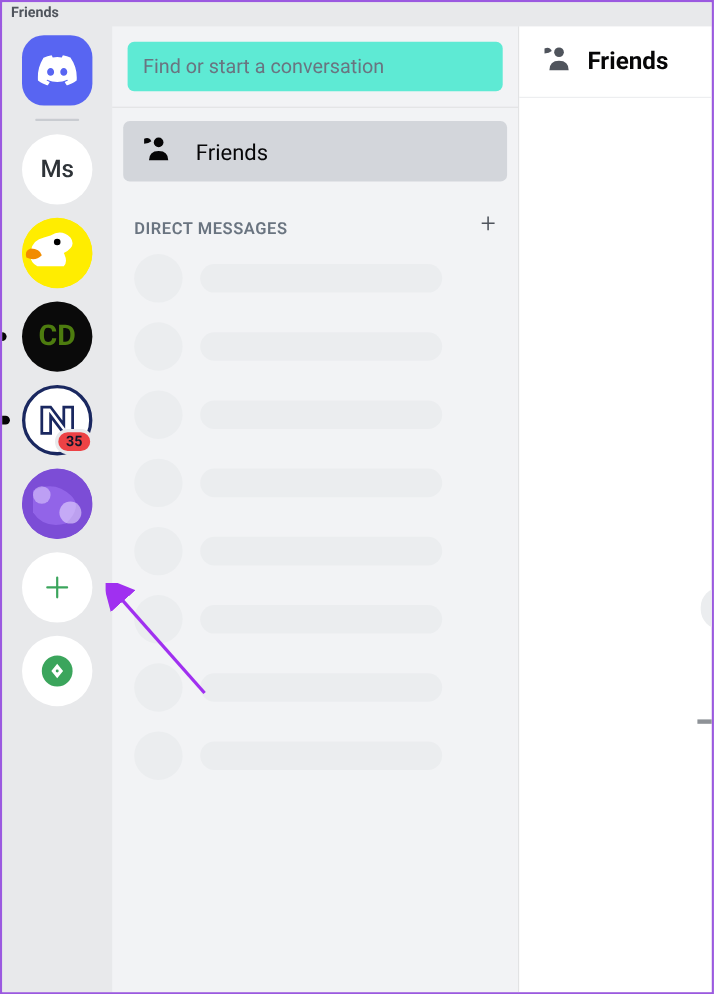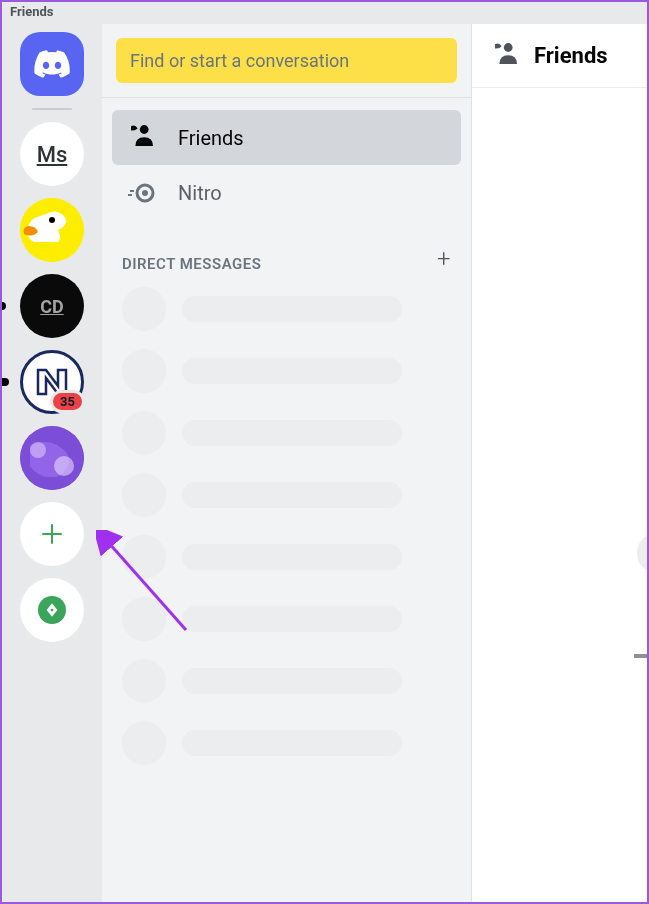--- a/index.html
+++ b/index.html
@@ -40,21 +40,20 @@
       width: 64px;
       height: 64px;
       border-radius: 50%;
       display: flex;
       align-items: center;
       justify-content: center;
       cursor: pointer;
       position: relative;
       font-size: 22px;
       font-weight: 500;
-      text-decoration: underline;
     }
     .server-icon.home {
       border-radius: 20px;
       background: #5865f2;
       color: #fff;
     }
     .server-separator {
       width: 40px;
       height: 2px;
       background: #c9ccd1;
@@ -63,23 +62,23 @@
     .server-icon.ms {
       background: #fff;
       color: #2e3338;
     }
     .server-icon.duck {
       background: #ffed00;
       overflow: hidden;
     }
     .server-icon.cd {
       background: #0a0a0a;
-      color: #a3a3a3;
+      color: #4d7c0f;
       font-weight: bold;
-      font-size: 18px;
+      font-size: 26px;
     }
     .server-icon.nm {
       background: #fff;
       border: 3px solid #1a2860;
     }
     .server-icon.purple {
       background: radial-gradient(circle at 30% 30%, #b18cf5, #6d3dc8);
       overflow: hidden;
     }
     .server-icon.add {
@@ -116,21 +115,21 @@
       background: #f2f3f5;
       display: flex;
       flex-direction: column;
       border-right: 1px solid #e0e1e3;
     }
     .search-wrapper {
       padding: 14px 14px 14px 14px;
       border-bottom: 1px solid #e0e1e3;
     }
     .search-bar {
-      background: #fde047;
+      background: #5eead4;
       border-radius: 6px;
       padding: 12px 14px;
       color: #6a7480;
       font-size: 18px;
       cursor: text;
     }
     .nav-section {
       padding: 12px 10px 4px 10px;
     }
     .nav-item {
@@ -310,30 +309,20 @@
       <div class="nav-item active">
         <span class="friend-icon">
           <svg width="28" height="22" viewBox="0 0 24 20" fill="#060607">
               <circle cx="14" cy="5" r="4"></circle>
               <path d="M 6 20 Q 6 12 14 12 Q 22 12 22 20 Z"></path>
               <path d="M 2 2 Q 6 0 8 4 Q 6 6 2 6 Z"></path>
             </svg>
         </span>
         <span>Friends</span>
       </div>
-      <div class="nav-item">
-        <span class="nitro-icon">
-          <svg width="28" height="20" viewBox="0 0 28 20" fill="#6a7480">
-              <path d="M 2 8 L 6 8 M 0 12 L 4 12" stroke="#6a7480" stroke-width="2"></path>
-              <circle cx="17" cy="10" r="8" fill="none" stroke="#6a7480" stroke-width="3"></circle>
-              <circle cx="17" cy="10" r="3" fill="#6a7480"></circle>
-            </svg>
-        </span>
-        <span>Nitro</span>
-      </div>
     </div>
     <div class="dm-header">
       <span>DIRECT MESSAGES</span>
       <span class="add-dm">+</span>
     </div>
     <div class="dm-list">
       <div class="dm-placeholder">
           <div class="dm-avatar"></div>
           <div class="dm-name"></div>
         </div>

